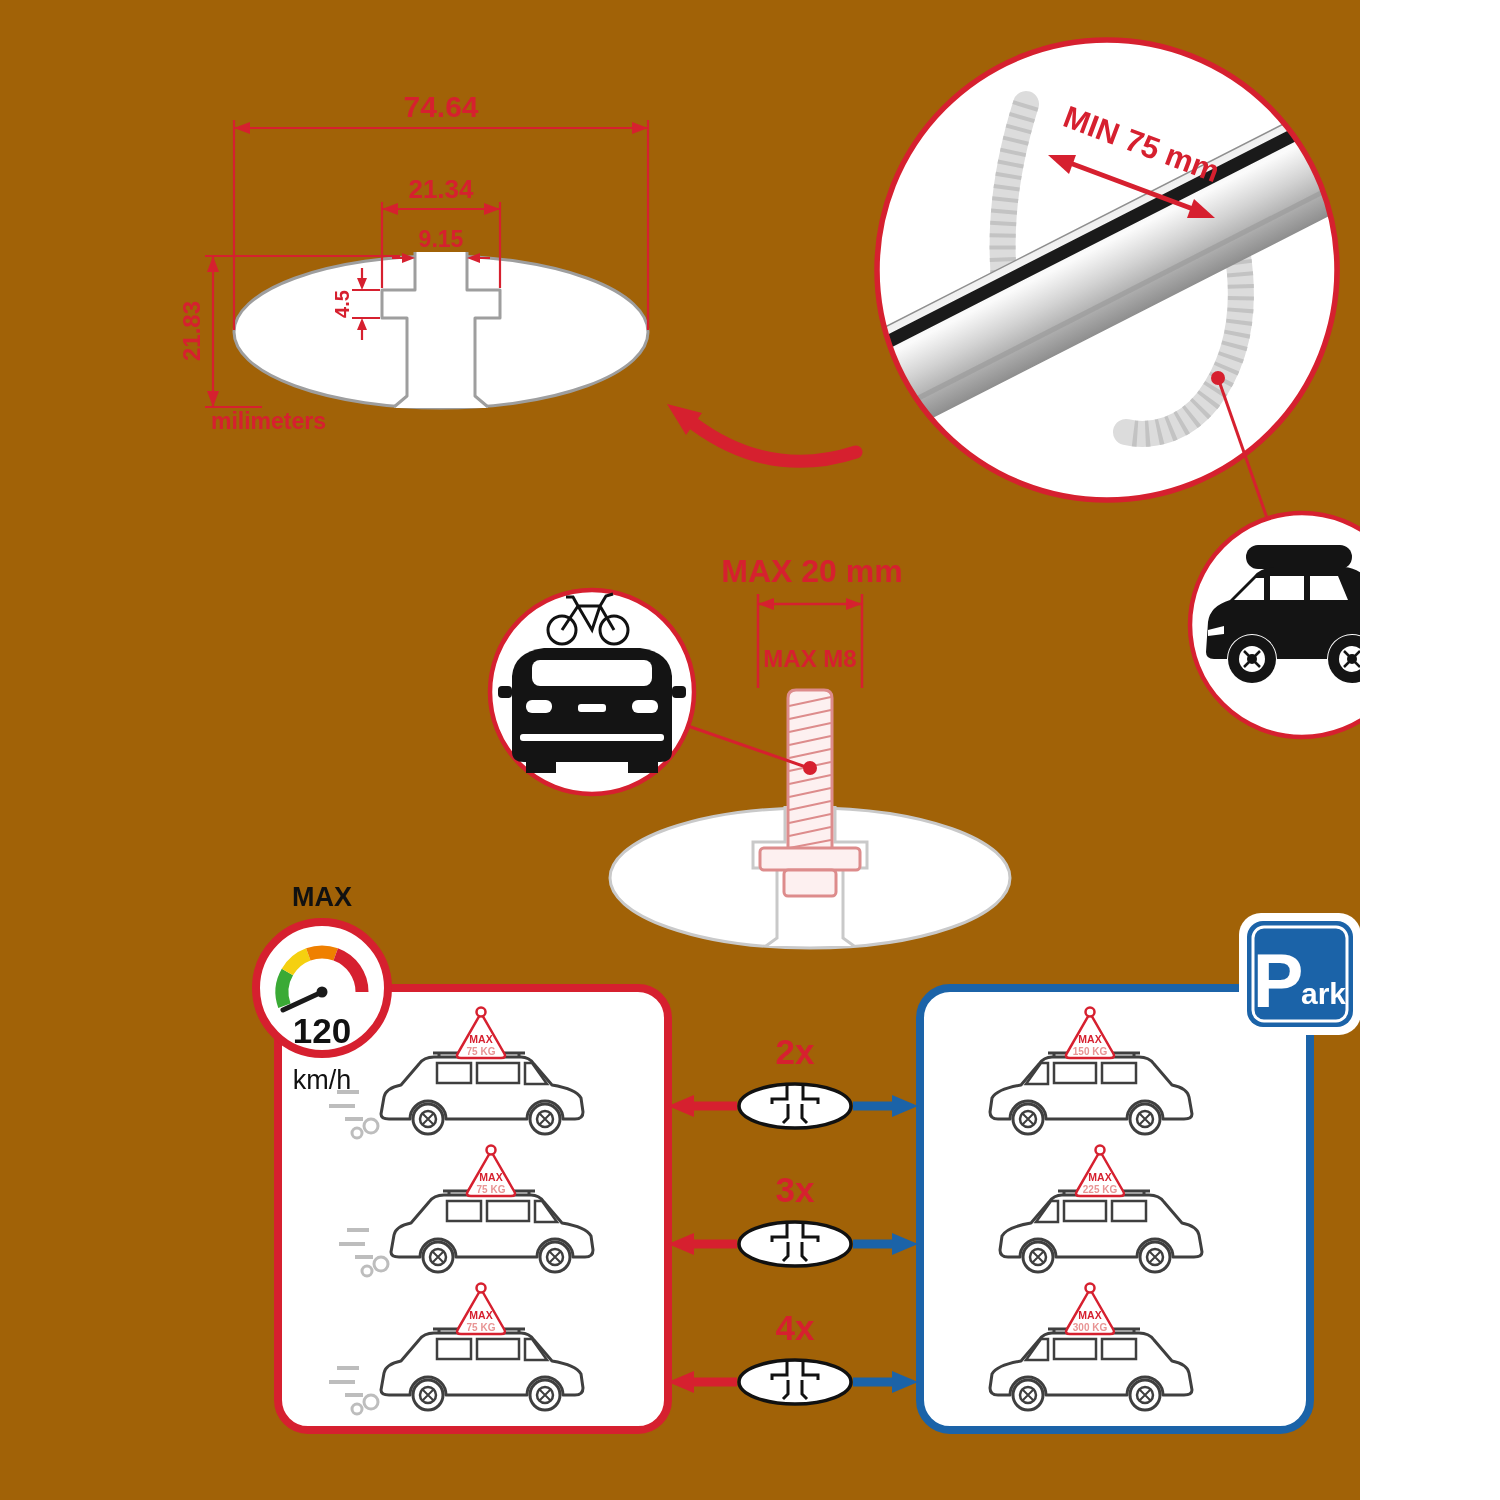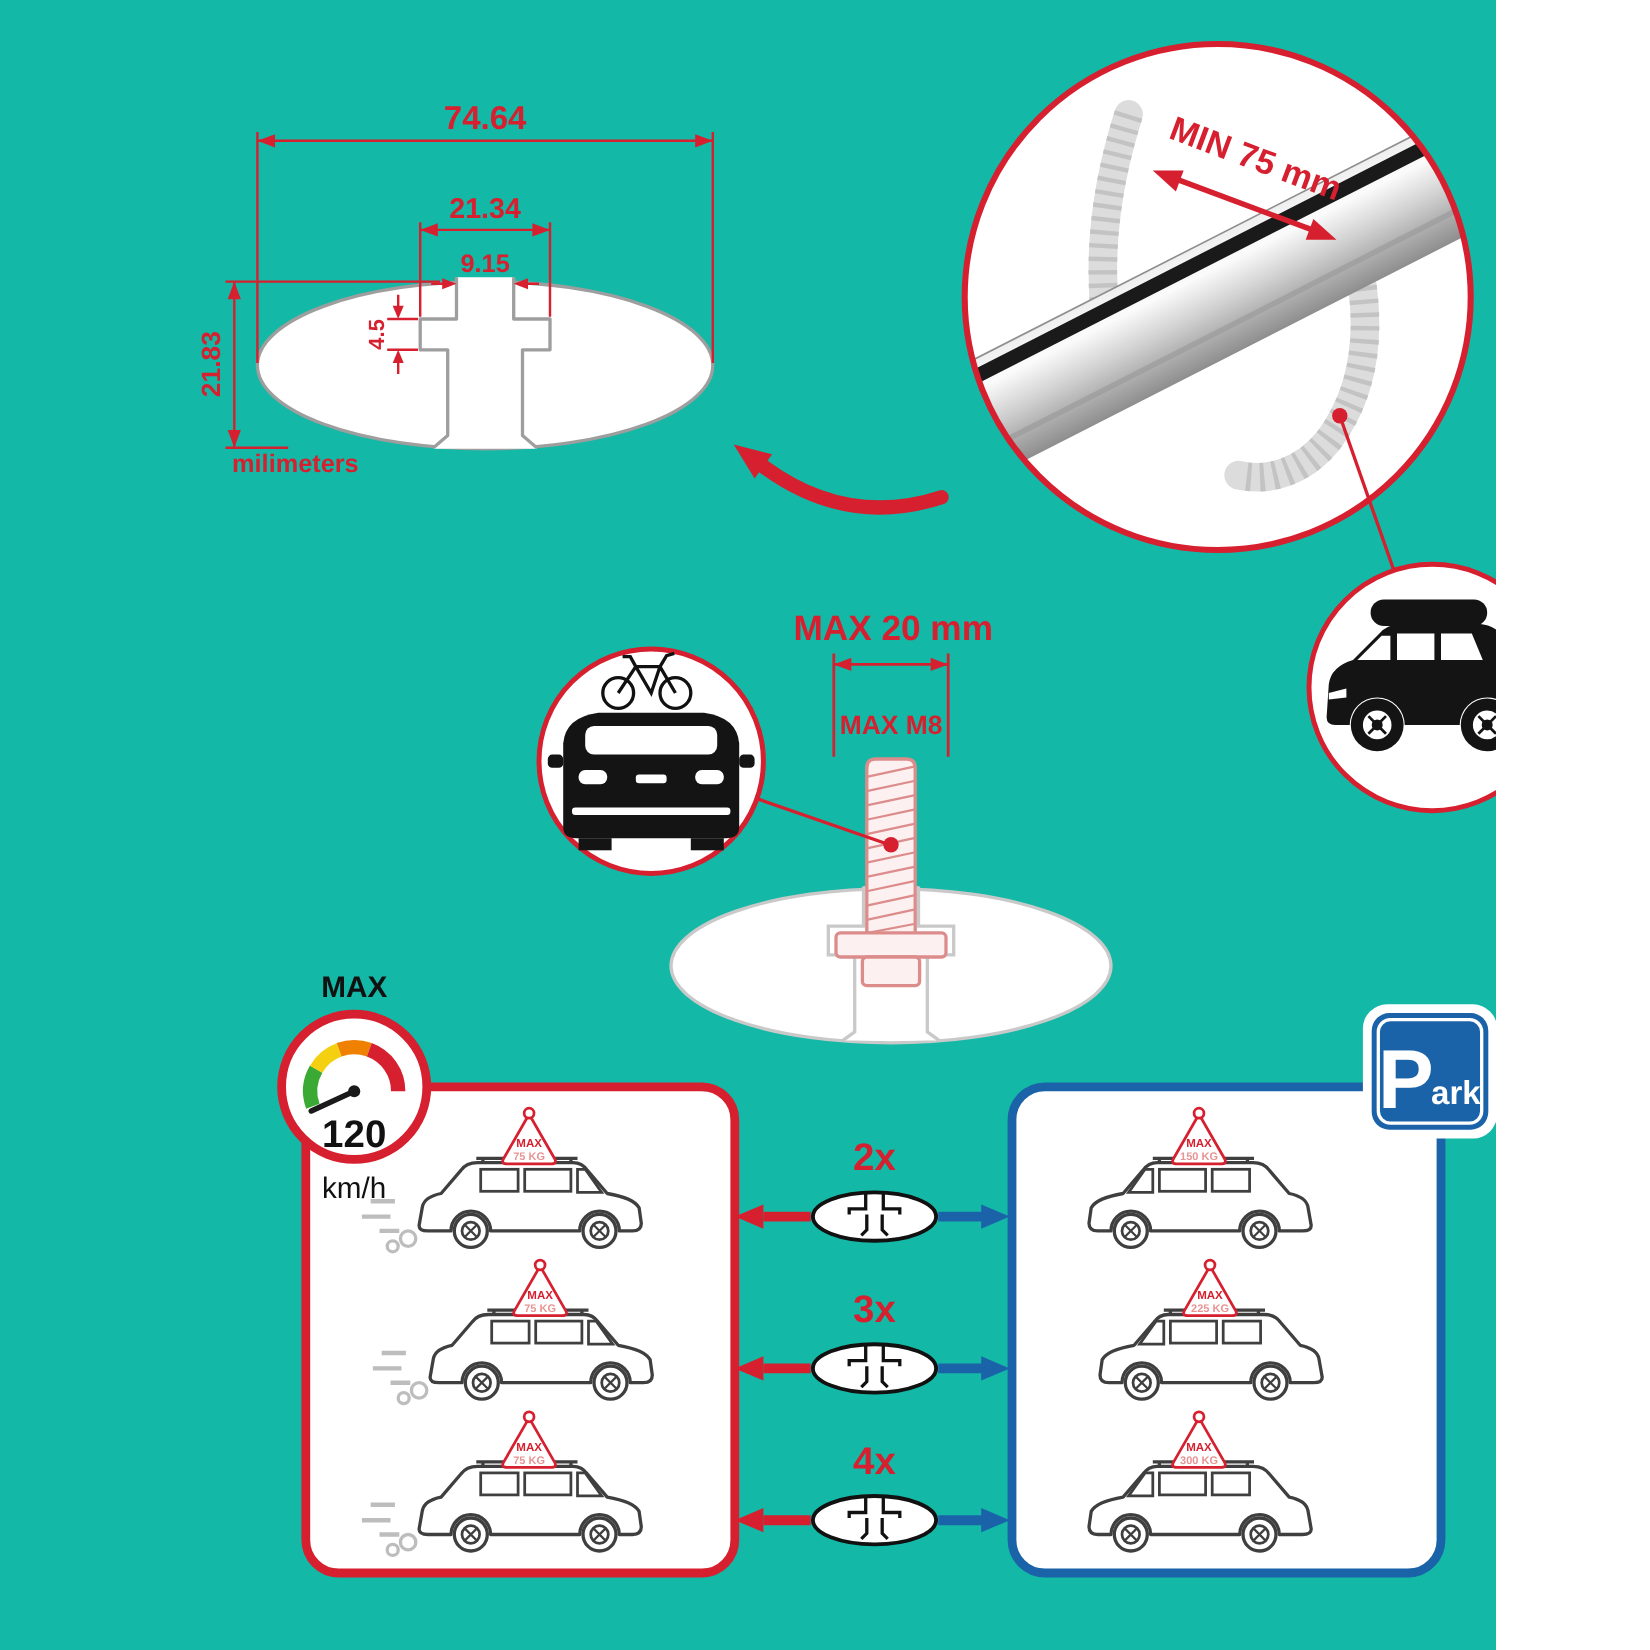--- a/index.html
+++ b/index.html
@@ -1,16 +1,16 @@
 <!DOCTYPE html>
 <html><head>
 <meta charset="utf-8">
 <style>
   html,body{margin:0;padding:0;background:#fff;}
-  .canvas{position:relative;width:1360px;height:1500px;background:#14b8a6;overflow:hidden;
+  .canvas{position:relative;width:1360px;height:1500px;background:#a16207;overflow:hidden;
           font-family:"Liberation Sans",sans-serif;}
   svg{display:block;font-family:"Liberation Sans",sans-serif;}
   text{user-select:none;}
 </style>
 </head>
 <body>
 
 <div class="canvas">
 <svg width="1500" height="1500" viewBox="0 0 1500 1500">
   <defs>

